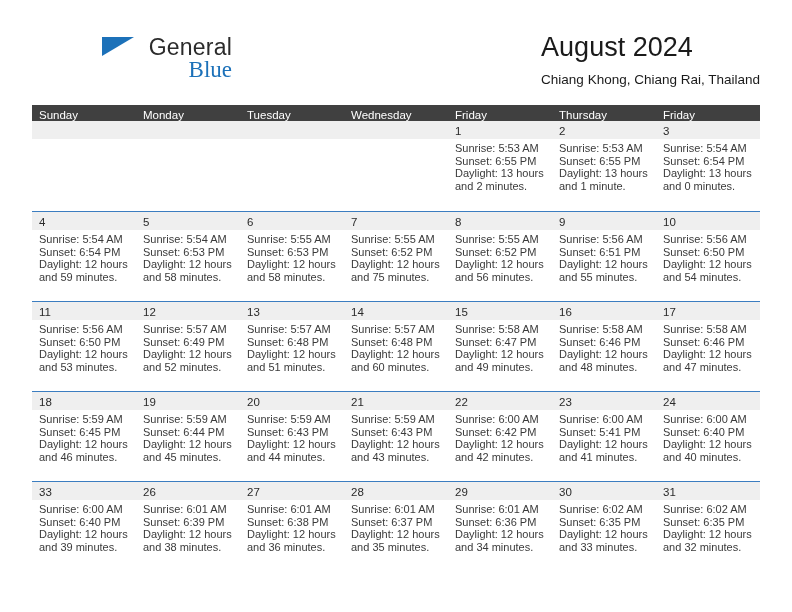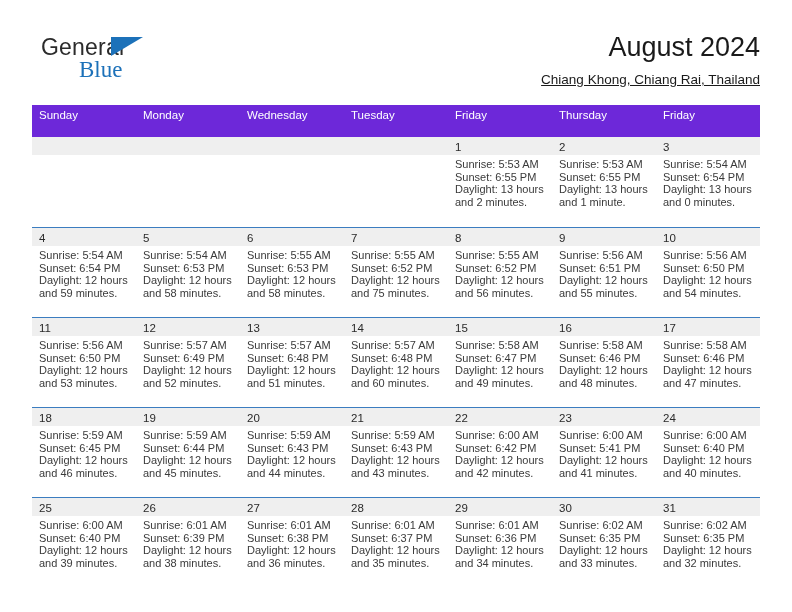--- a/index.html
+++ b/index.html
@@ -26,24 +26,25 @@
   .header {
     position: absolute;
     left: 32px;
     top: 30px;
     right: 32px;
     height: 68px;
   }
 
   .brand {
     position: absolute;
-    left: 9px;
+    left: 0;
     top: 4px;
     width: 200px;
     height: 56px;
+    text-align: right;
   }
   .brand-row1 {
     position: relative;
     height: 26px;
     line-height: 26px;
   }
   .brand-general {
     font-size: 23px;
     color: #2b2b2b;
     letter-spacing: 0.2px;
@@ -68,49 +69,47 @@
   .brand-blue {
     font-size: 23px;
     color: #1c71b9;
     font-family: Liberation Serif, serif;
   }
 
   .title-block {
     position: absolute;
     right: 0;
     top: 0;
-    text-align: right;
   }
   .cal-title {
     font-size: 27px;
     color: #1a1a1a;
     line-height: 34px;
     white-space: nowrap;
   }
   .cal-subtitle {
     font-size: 13.5px;
     color: #1a1a1a;
     line-height: 20px;
     margin-top: 6px;
     white-space: nowrap;
-    text-decoration: underline;
   }
 
   
   .calendar {
     position: absolute;
     left: 32px;
     top: 105px;
     width: 728px;
   }
 
   .weekday-row {
     display: flex;
-    background: #6d28d9;
-    height: 32px;
+    background: #404040;
+    height: 16px;
   }
   .weekday {
     flex: 1 1 0;
     color: #ffffff;
     font-size: 11.5px;
     line-height: 20px;
     padding-left: 7px;
     box-sizing: border-box;
     white-space: nowrap;
     overflow: hidden;
@@ -176,22 +175,22 @@
       <div class="cal-title">August 2024</div>
       <div class="cal-subtitle">Chiang Khong, Chiang Rai, Thailand</div>
     </div>
 
   </div>
 
   <div class="calendar">
     <div class="weekday-row" id="weekday-row">
         <div class="weekday">Sunday</div>
         <div class="weekday">Monday</div>
+        <div class="weekday">Tuesday</div>
         <div class="weekday">Wednesday</div>
-        <div class="weekday">Tuesday</div>
         <div class="weekday">Friday</div>
         <div class="weekday">Thursday</div>
         <div class="weekday">Friday</div>
       </div>
     <div id="weeks-container">
         <div class="week-row first">
           <div class="day-cell">
             <div class="day-number-band"><span class="day-number"></span></div>
           </div>
           <div class="day-cell">
@@ -421,21 +420,21 @@
             <div class="day-info">
               <div>Sunrise: 6:00 AM</div>
               <div>Sunset: 6:40 PM</div>
               <div>Daylight: 12 hours</div>
               <div>and 40 minutes.</div>
             </div>
           </div>
         </div>
         <div class="week-row">
           <div class="day-cell">
-            <div class="day-number-band"><span class="day-number">25</span></div>
+            <div class="day-number-band"><span class="day-number">33</span></div>
             <div class="day-info">
               <div>Sunrise: 6:00 AM</div>
               <div>Sunset: 6:40 PM</div>
               <div>Daylight: 12 hours</div>
               <div>and 39 minutes.</div>
             </div>
           </div>
           <div class="day-cell">
             <div class="day-number-band"><span class="day-number">26</span></div>
             <div class="day-info">

